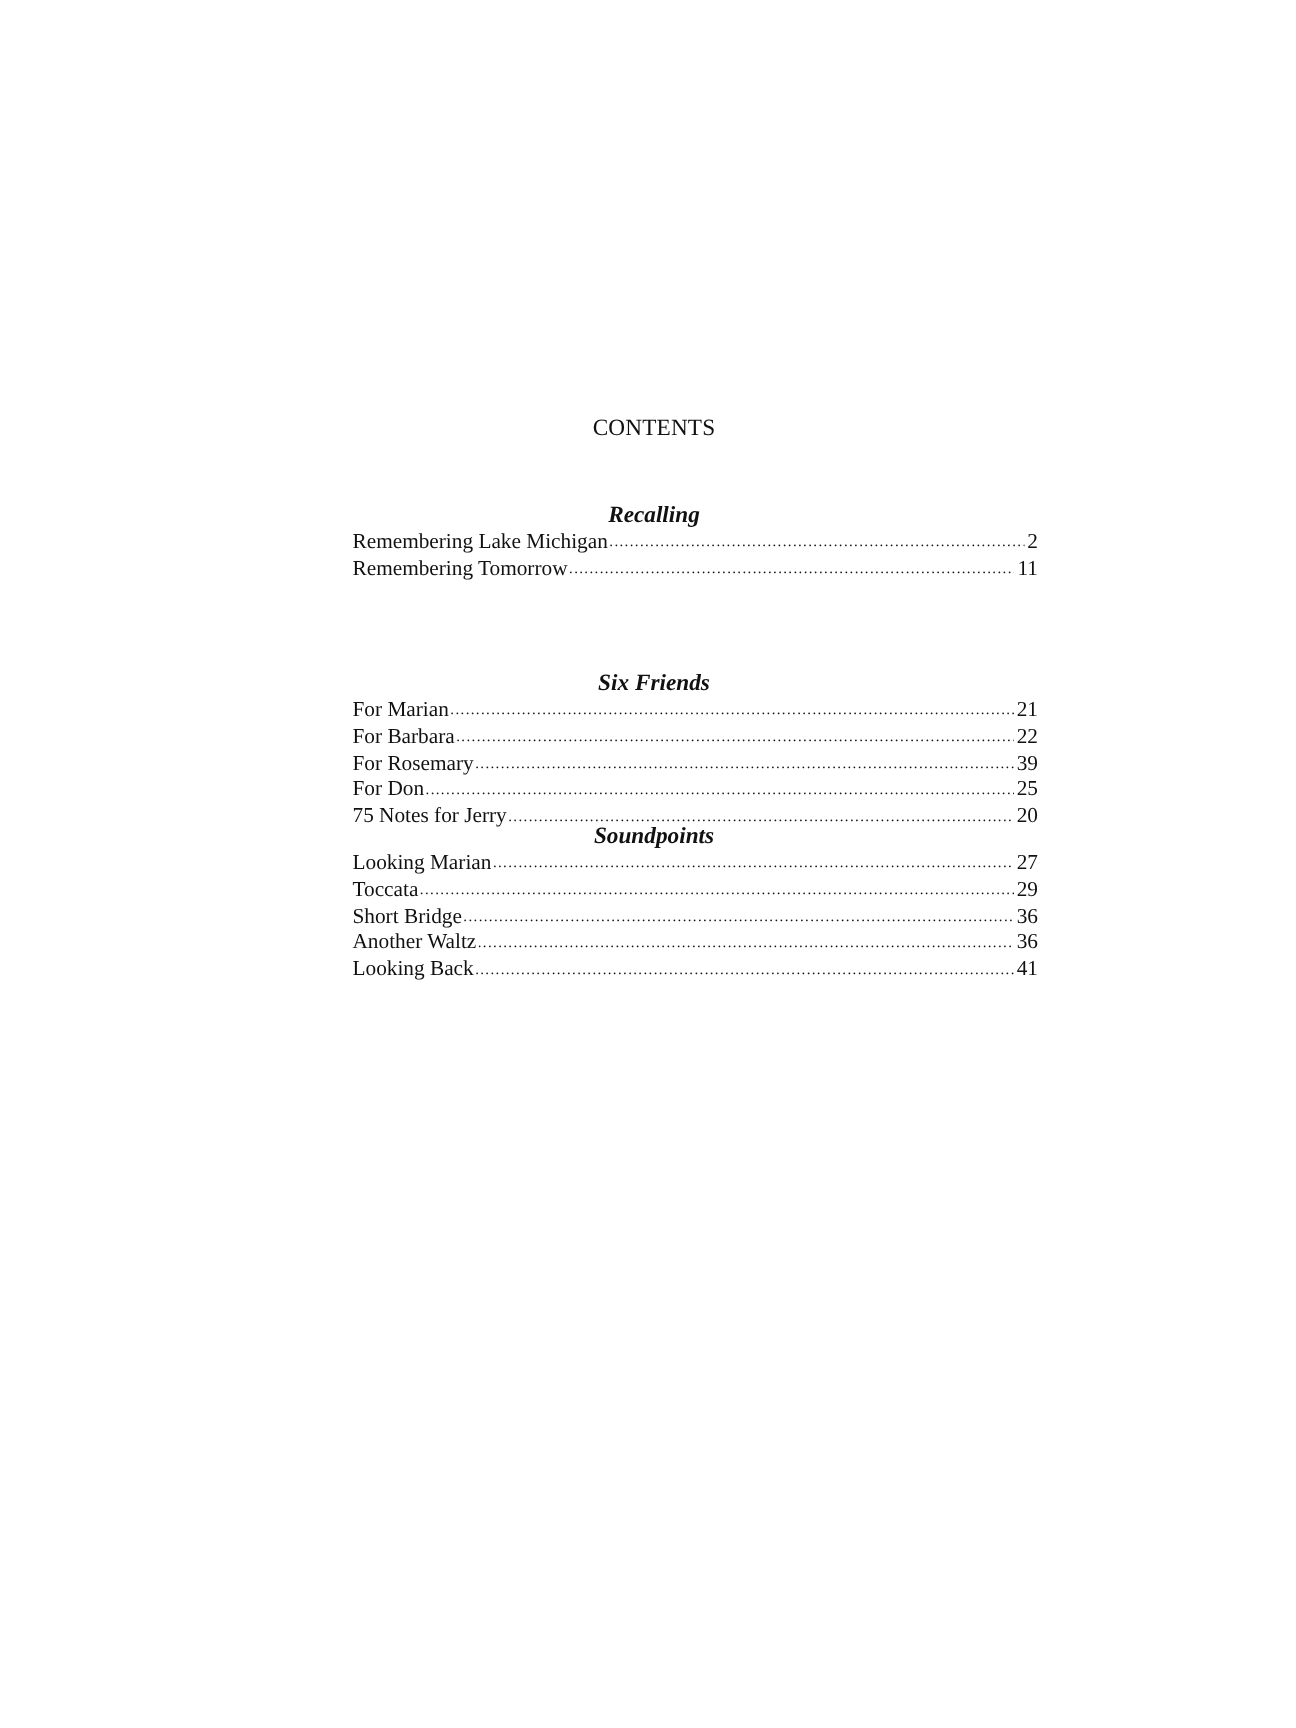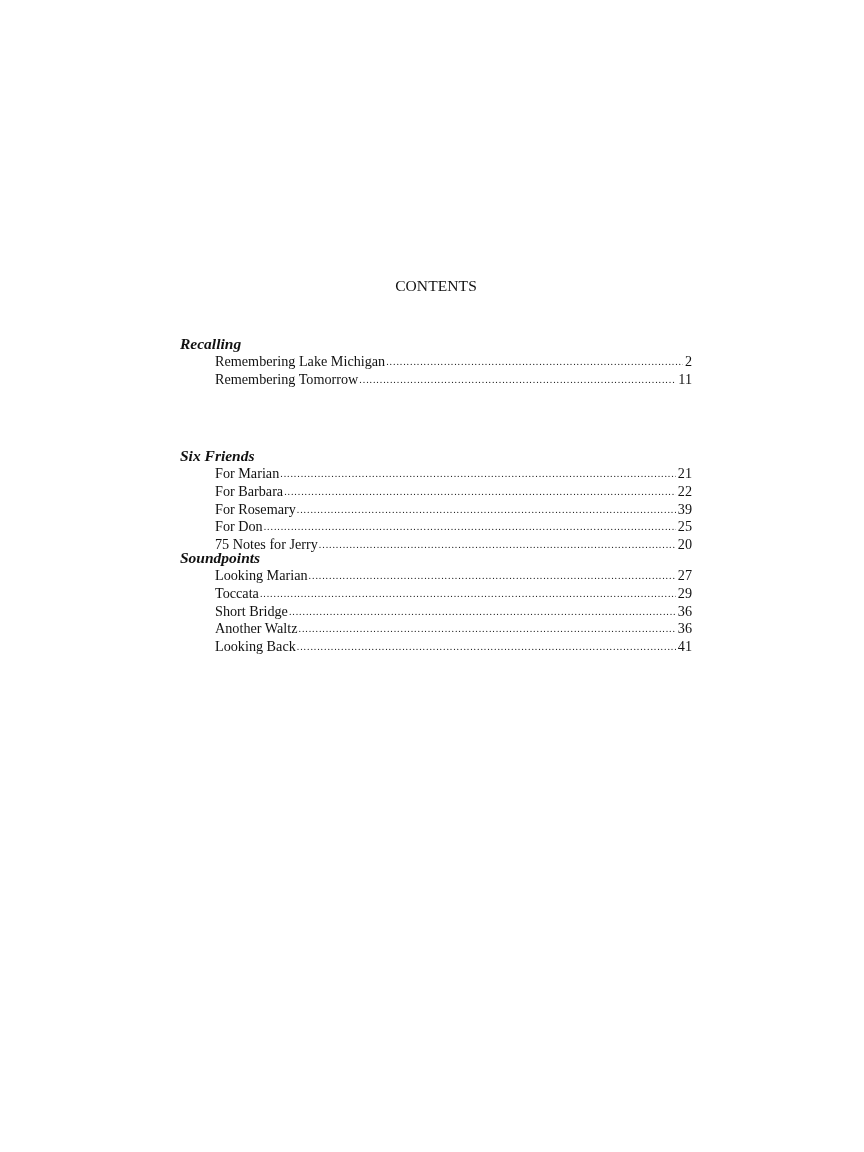--- a/index.html
+++ b/index.html
@@ -9,24 +9,24 @@
     }
     .title {
       position: absolute; top: 277px; left: 0; width: 872px;
       text-align: center; font-size: 15.5px; letter-spacing: 0.1px;
     }
     .toc {
       position: absolute; left: 180px; width: 512px;
     }
     .section-heading {
       font-weight: bold; font-style: italic; font-size: 15.5px;
-      height: 18px; line-height: 18px;
+      height: 18px; line-height: 18px; text-align: center;
     }
     .entry {
-      display: flex; align-items: flex-end; margin-left: 35px;
+      display: flex; align-items: flex-end; margin-left: 55px;
       font-size: 14.2px; height: 17.8px; line-height: 17.8px;
     }
     .entry .label { white-space: nowrap; flex: 0 0 auto; }
     .entry .label i { font-style: italic; }
     .entry .leader {
       flex: 1 1 auto; overflow: hidden; white-space: nowrap;
       margin: 0 2px 0 1px; letter-spacing: 0.9px; font-size: 10px;
     }
     .entry .leader::before {
       content: "............................................................................................................................................................................................................................................................";

